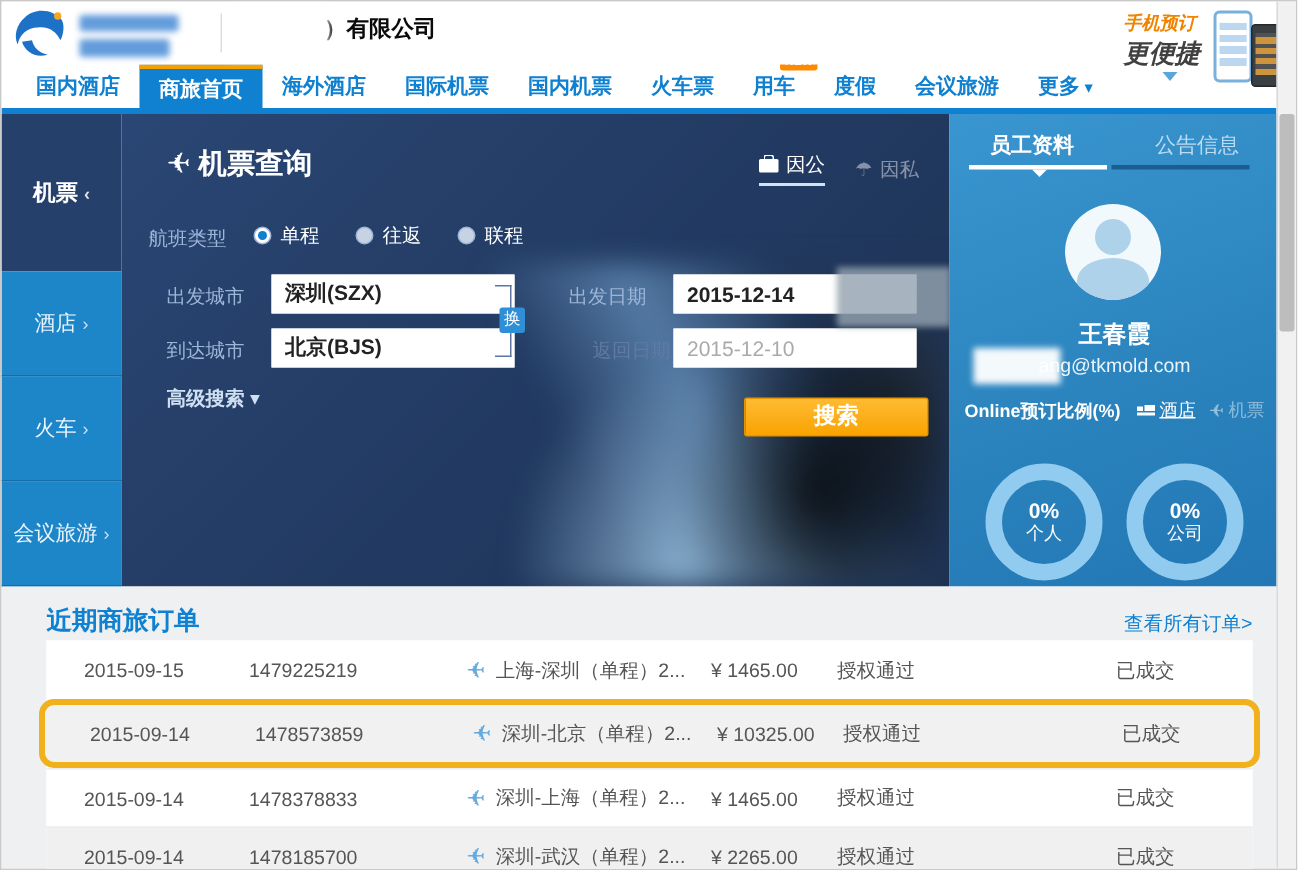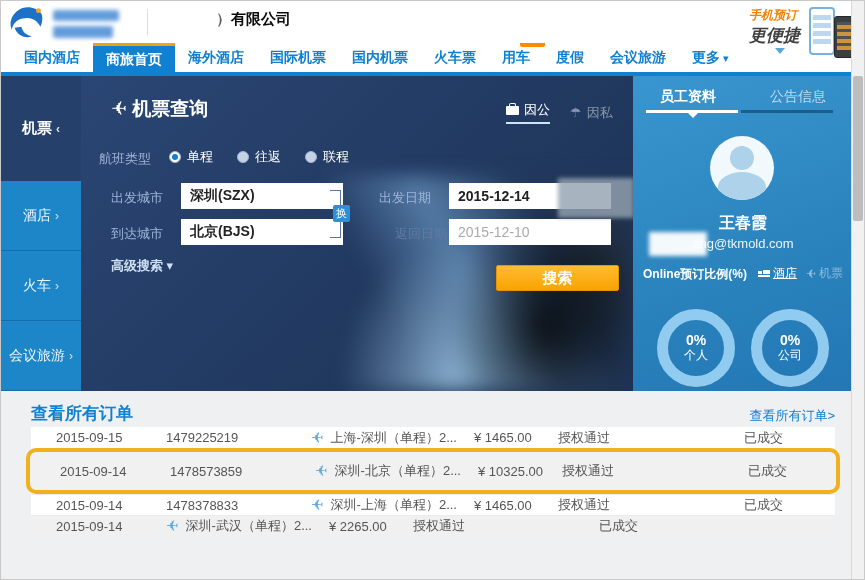--- a/index.html
+++ b/index.html
@@ -100,21 +100,21 @@
   .donuts { position:absolute; top:233px; left:0; right:0; display:flex; justify-content:center; gap:16px; z-index:2; }
   .donut { width:78px; height:78px; border:11px solid rgba(151,208,242,.95); border-radius:50%; display:flex; flex-direction:column; align-items:center; justify-content:center; color:#fff; }
   .donut .pct { font-size:14px; font-weight:bold; line-height:15px; }
   .donut .dlabel { font-size:12px; line-height:15px; }
 
   
   .orders { position:absolute; top:390px; left:0; right:13px; bottom:0; background:#eef0f2; }
   .orders-title { position:absolute; top:11px; left:30px; font-size:17px; font-weight:bold; color:#1080d0; }
   .view-all { position:absolute; top:16px; right:16px; font-size:13px; color:#1080d0; cursor:pointer; }
   .order-card { position:absolute; top:36px; left:30px; right:16px; background:#fff; }
-  .order-row { display:flex; align-items:center; height:21px; font-size:13px; color:#555; background:#fff; white-space:nowrap; }
+  .order-row { display:flex; align-items:center; height:39px; font-size:13px; color:#555; background:#fff; white-space:nowrap; }
   .order-row + .order-row { border-top:1px solid #ececec; }
   .order-row.alt { background:#f0f0f0; }
   .order-row.highlight { border:4px solid #f0b11c; border-radius:10px; margin:0 -5px; height:46px; background:#f1f1f1; padding:0 5px; position:relative; z-index:2; }
   .c-date { width:135px; padding-left:25px; }
   .c-order { width:145px; }
   .c-route { width:163px; display:flex; align-items:center; gap:7px; }
   .c-price { width:84px; }
   .c-auth { width:186px; }
   .c-status { flex:1; }
   .plane-blue { color:#62aae2; font-size:15px; display:inline-block; transform:scaleX(-1); }
@@ -275,21 +275,21 @@
           </div>
           <div class="donut">
             <div class="pct">0%</div>
             <div class="dlabel">公司</div>
           </div>
         </div>
     </div>
   </div>
 
   <div class="orders">
-    <div class="orders-title">查看所有订单</div>
+    <div class="orders-title">近期商旅订单</div>
     <div class="view-all">查看所有订单&gt;</div>
     <div class="order-card" id="order-rows">
         <div class="order-row">
           <span class="c-date">2015-09-15</span>
           <span class="c-order">1479225219</span>
           <span class="c-route">
             <span class="plane-blue">✈</span>
             <span>上海-深圳（单程）2...</span>
           </span>
           <span class="c-price">¥ 1465.00</span>
@@ -313,20 +313,21 @@
           <span class="c-route">
             <span class="plane-blue">✈</span>
             <span>深圳-上海（单程）2...</span>
           </span>
           <span class="c-price">¥ 1465.00</span>
           <span class="c-auth">授权通过</span>
           <span class="c-status">已成交</span>
         </div>
         <div class="order-row alt">
           <span class="c-date">2015-09-14</span>
+          <span class="c-order">1478185700</span>
           <span class="c-route">
             <span class="plane-blue">✈</span>
             <span>深圳-武汉（单程）2...</span>
           </span>
           <span class="c-price">¥ 2265.00</span>
           <span class="c-auth">授权通过</span>
           <span class="c-status">已成交</span>
         </div>
       </div>
   </div>

